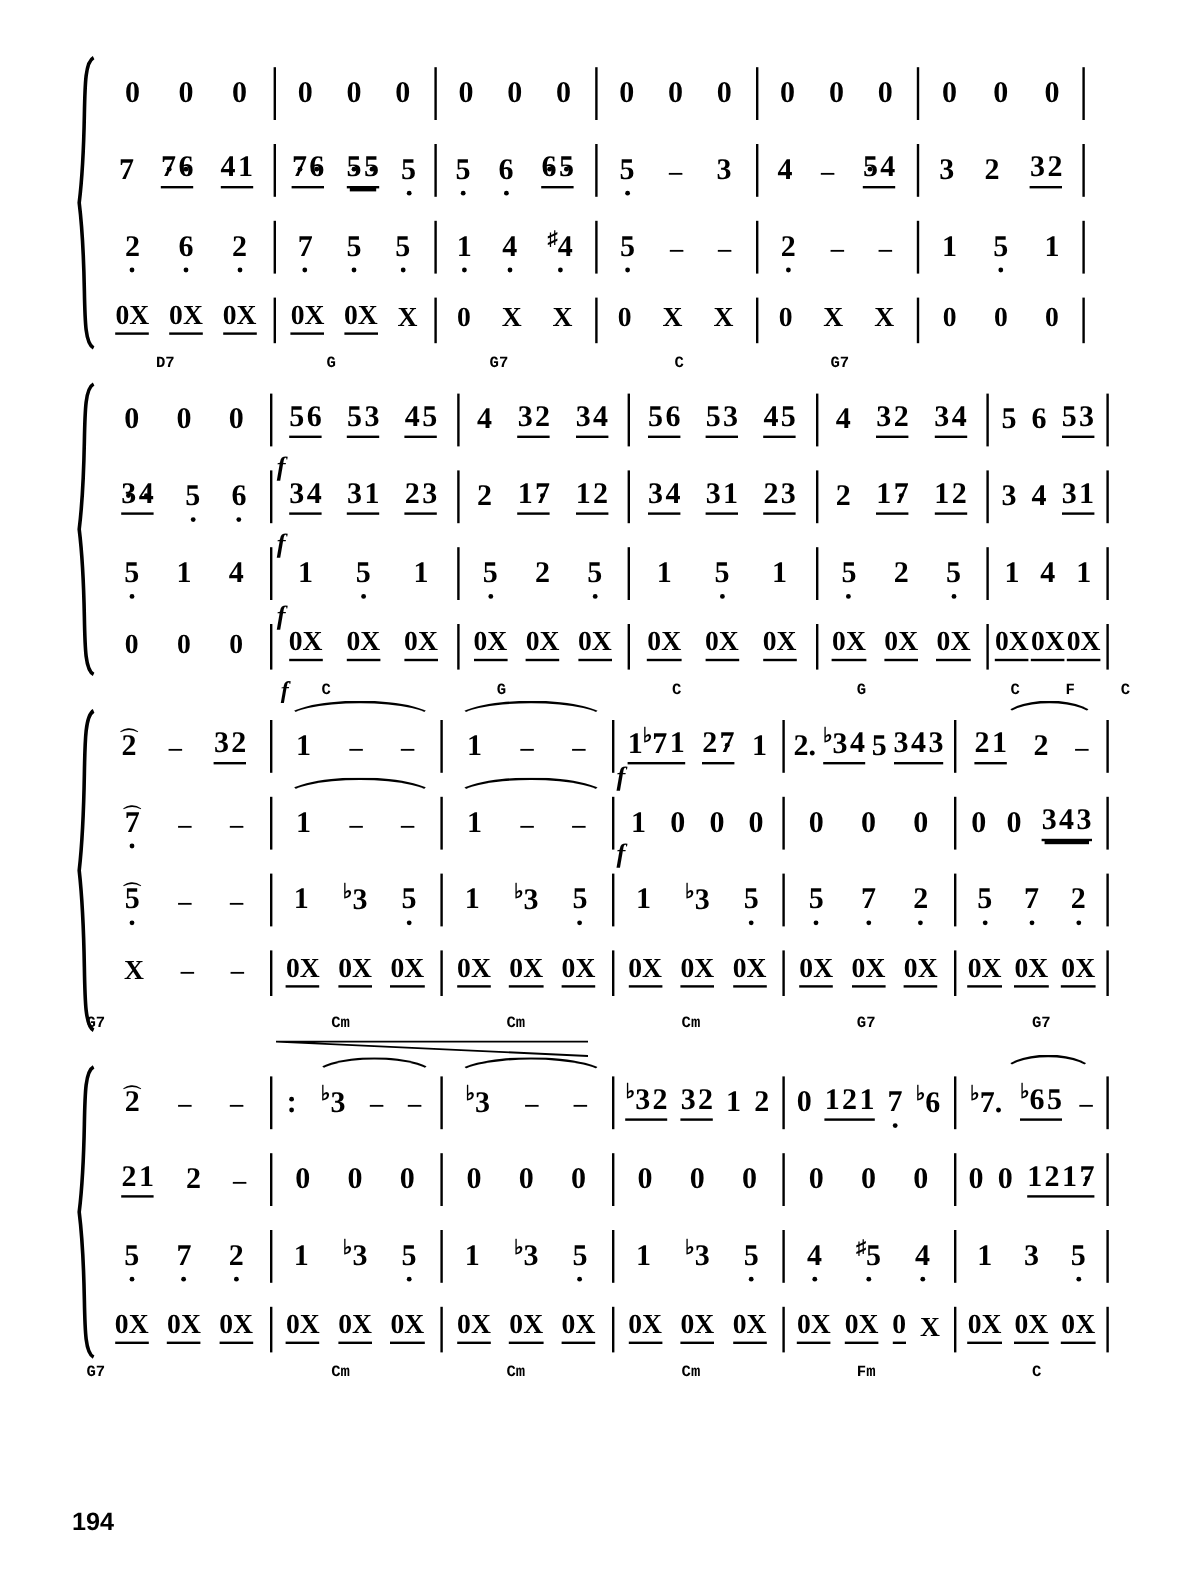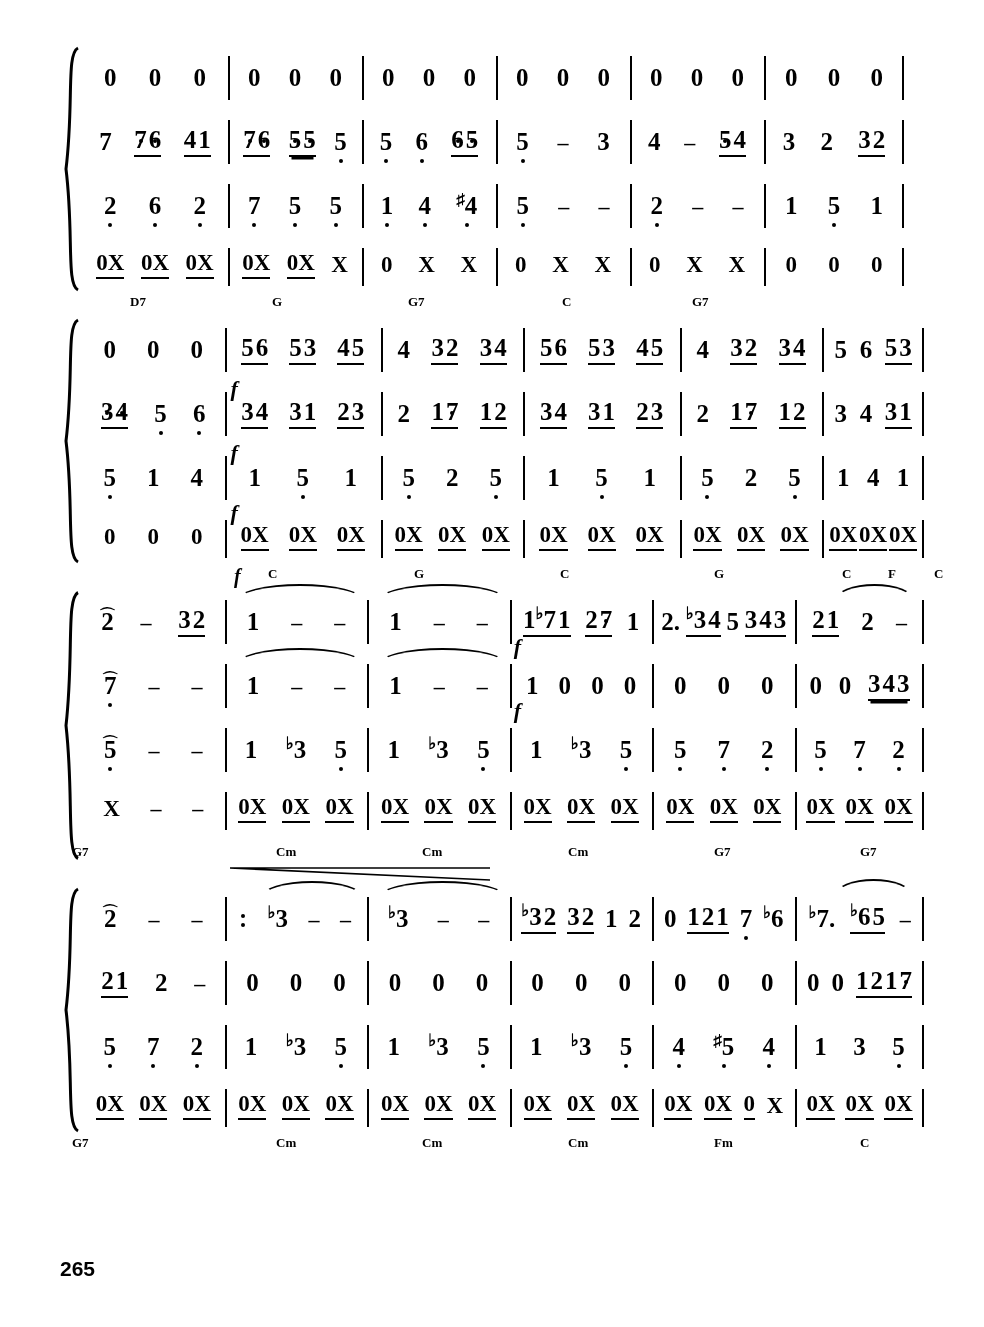--- a/index.html
+++ b/index.html
@@ -116,21 +116,21 @@
     font-weight: bold;
   }
 
   
   .augdot { font-size: 25px; font-weight: bold; }
 
   
   .chord {
     position: absolute;
     font-size: 13px;
-    font-family: Liberation Serif, serif;
+    font-family: Liberation Mono, monospace;
     font-weight: bold;
     bottom: -16px;
   }
   .chordrow { position: relative; height: 18px; }
   .chordrow .chord { bottom: 2px; }
 
   
   .dyn {
     font-family: "Liberation Serif", serif;
     font-style: italic;
@@ -1049,14 +1049,14 @@
     <div class="chordrow">
       <span class="chord" style="left:-10px">G7</span>
       <span class="chord" style="left:194px">Cm</span>
       <span class="chord" style="left:340px">Cm</span>
       <span class="chord" style="left:486px">Cm</span>
       <span class="chord" style="left:632px">Fm</span>
       <span class="chord" style="left:778px">C</span>
     </div>
   </div>
 
-  <div class="pagenum">265</div>
+  <div class="pagenum">194</div>
 </div>
 
 </body></html>

